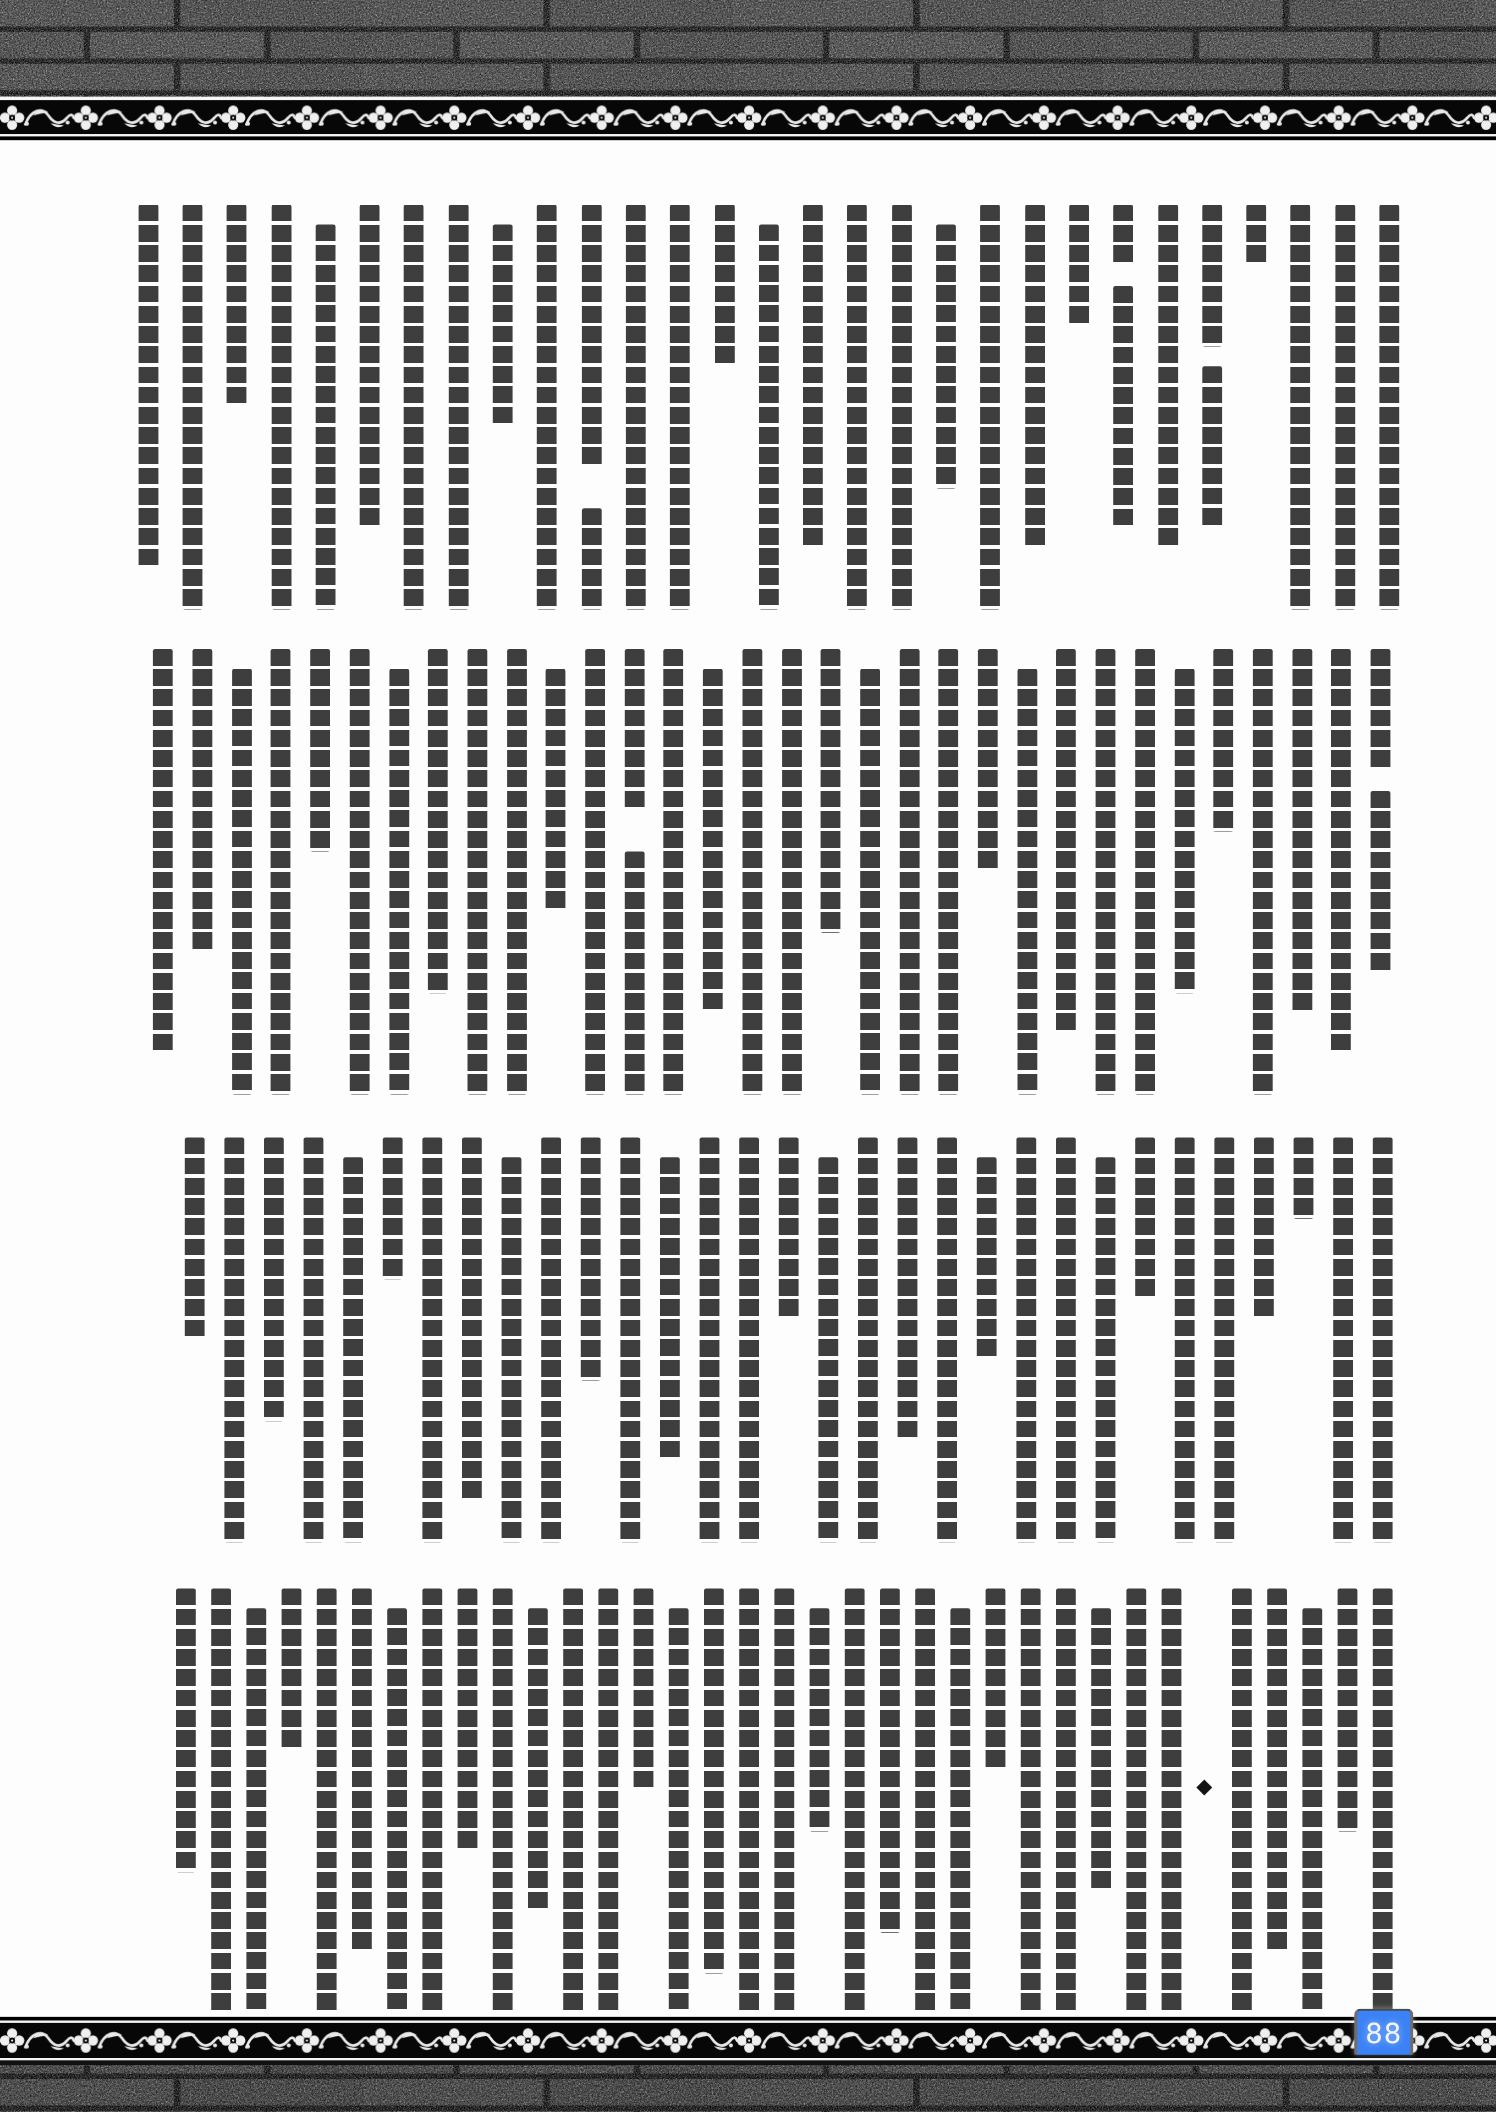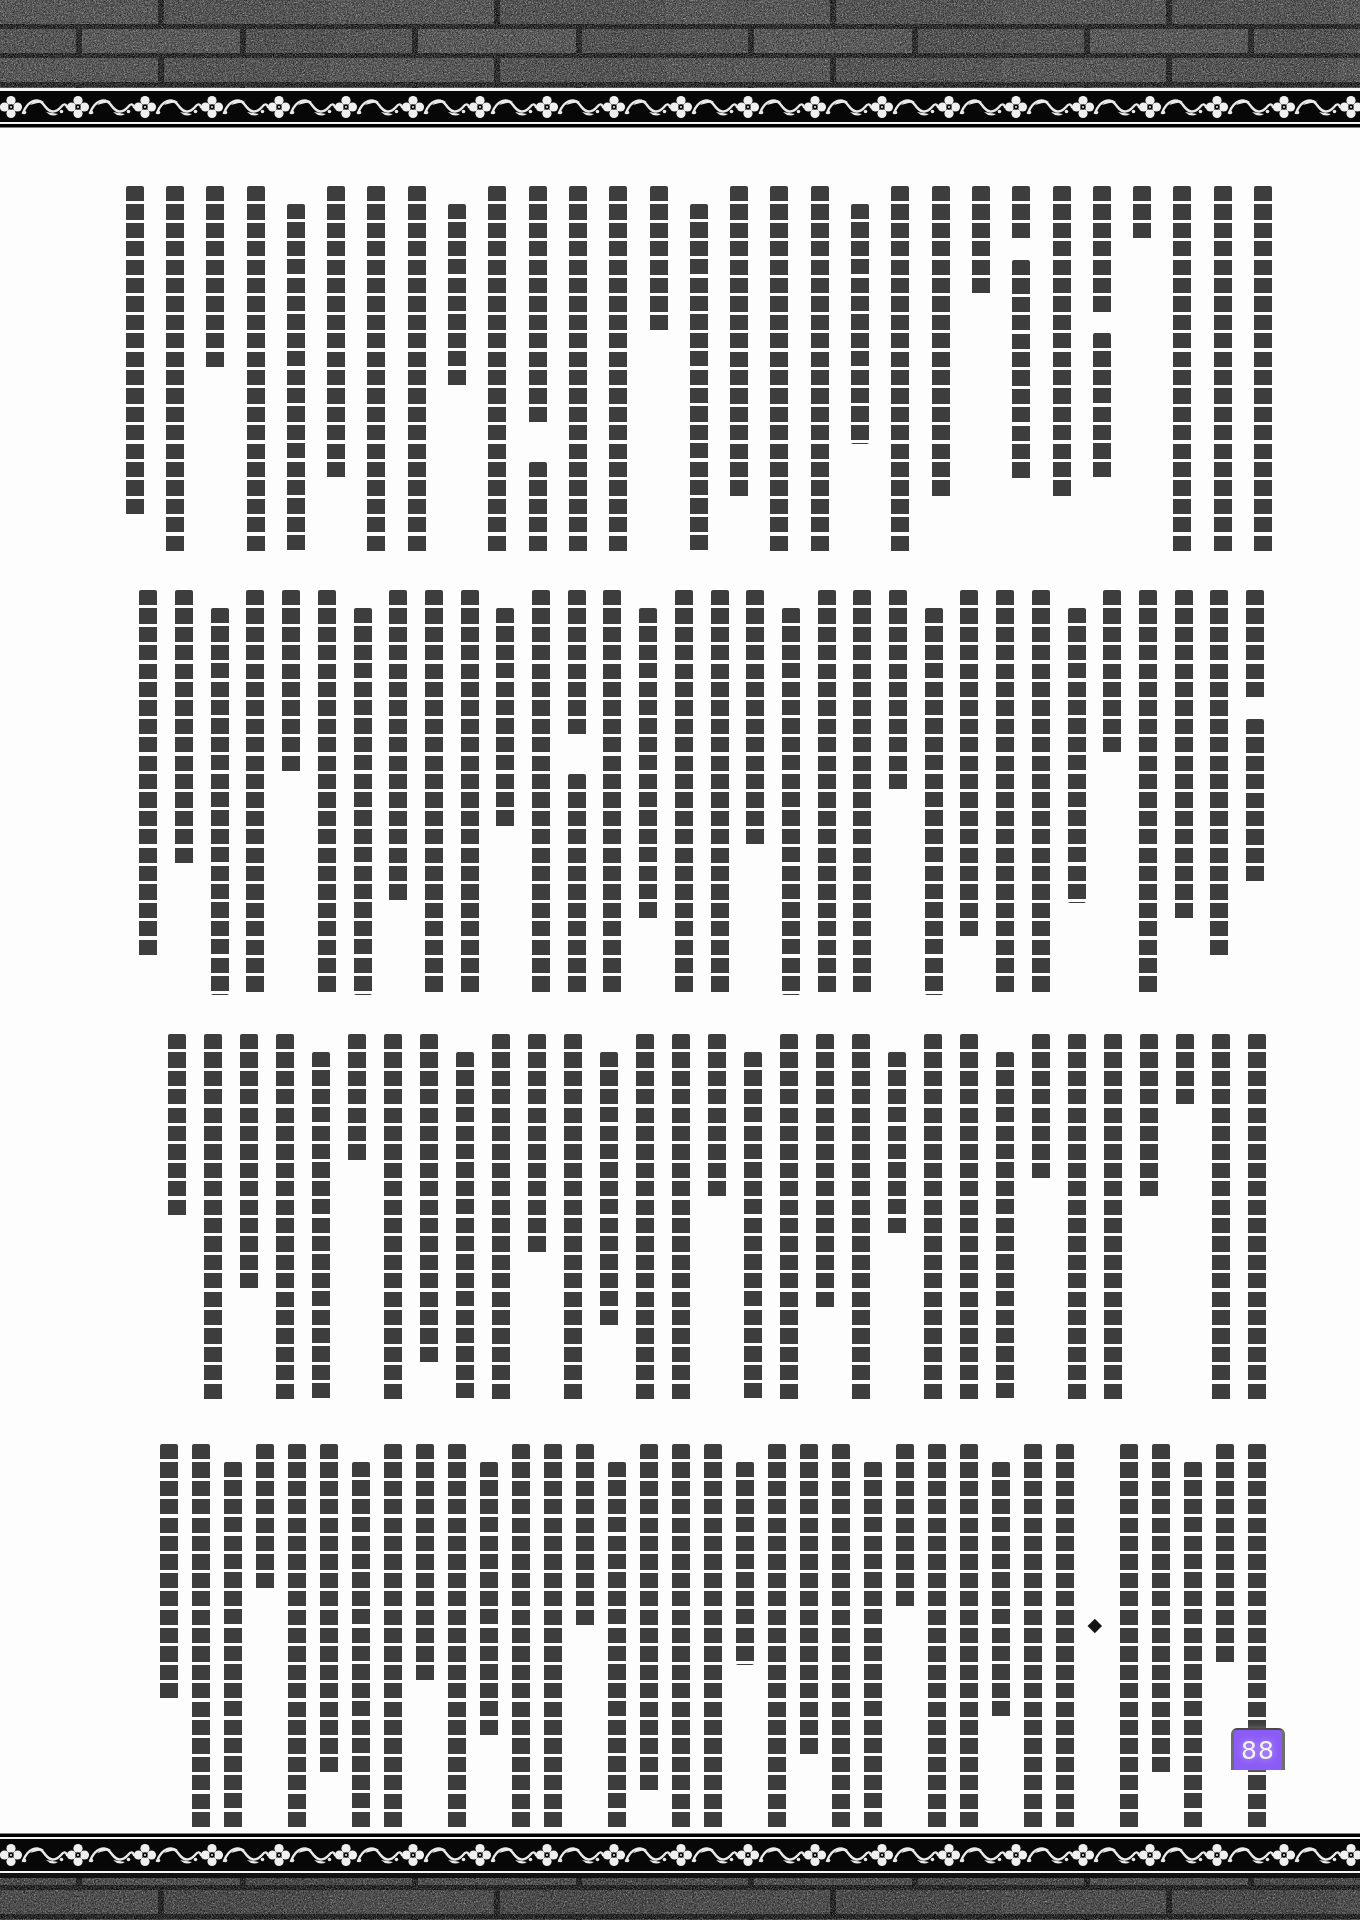--- a/index.html
+++ b/index.html
@@ -8,22 +8,22 @@
   .chrome{position:absolute;left:0;display:block;}
   .chrome.top{top:0;}
   .chrome.bottom{top:1832px;}
   .content{position:absolute;left:0;top:0;width:1360px;height:1920px;}
   .col-bar{position:absolute;width:18px;border-radius:2px;
            background:repeating-linear-gradient(180deg,
              rgba(28,28,28,0.85) 0px, rgba(28,28,28,0.85) 15.2px,
              rgba(255,255,255,0) 15.2px, rgba(255,255,255,0) 18.4px);}
   .divider-glyph{position:absolute;font-size:19px;line-height:19px;color:#141414;
            font-family:"DejaVu Sans",sans-serif;}
-  .page-tab{position:absolute;left:1231px;top:1728px;width:54px;height:42px;z-index:5;
-            background:#8b5cf6;
+  .page-tab{position:absolute;left:1231px;top:1826px;width:54px;height:42px;z-index:5;
+            background:#3b82f6;
             border-left:3px solid #6e6e6e;border-right:3px solid #6e6e6e;
             border-top:2px solid #4a4a4a;border-radius:6px 6px 0 0;
             box-shadow:0 0 5px rgba(255,255,255,0.35);
             display:flex;align-items:center;justify-content:center;box-sizing:border-box;text-align:center;}
   .page-num{color:#f4f4f4;font-size:25px;letter-spacing:1px;
             text-shadow:0 0 7px rgba(255,255,255,0.5);}
 </style>
 </head>
 <body>
 

